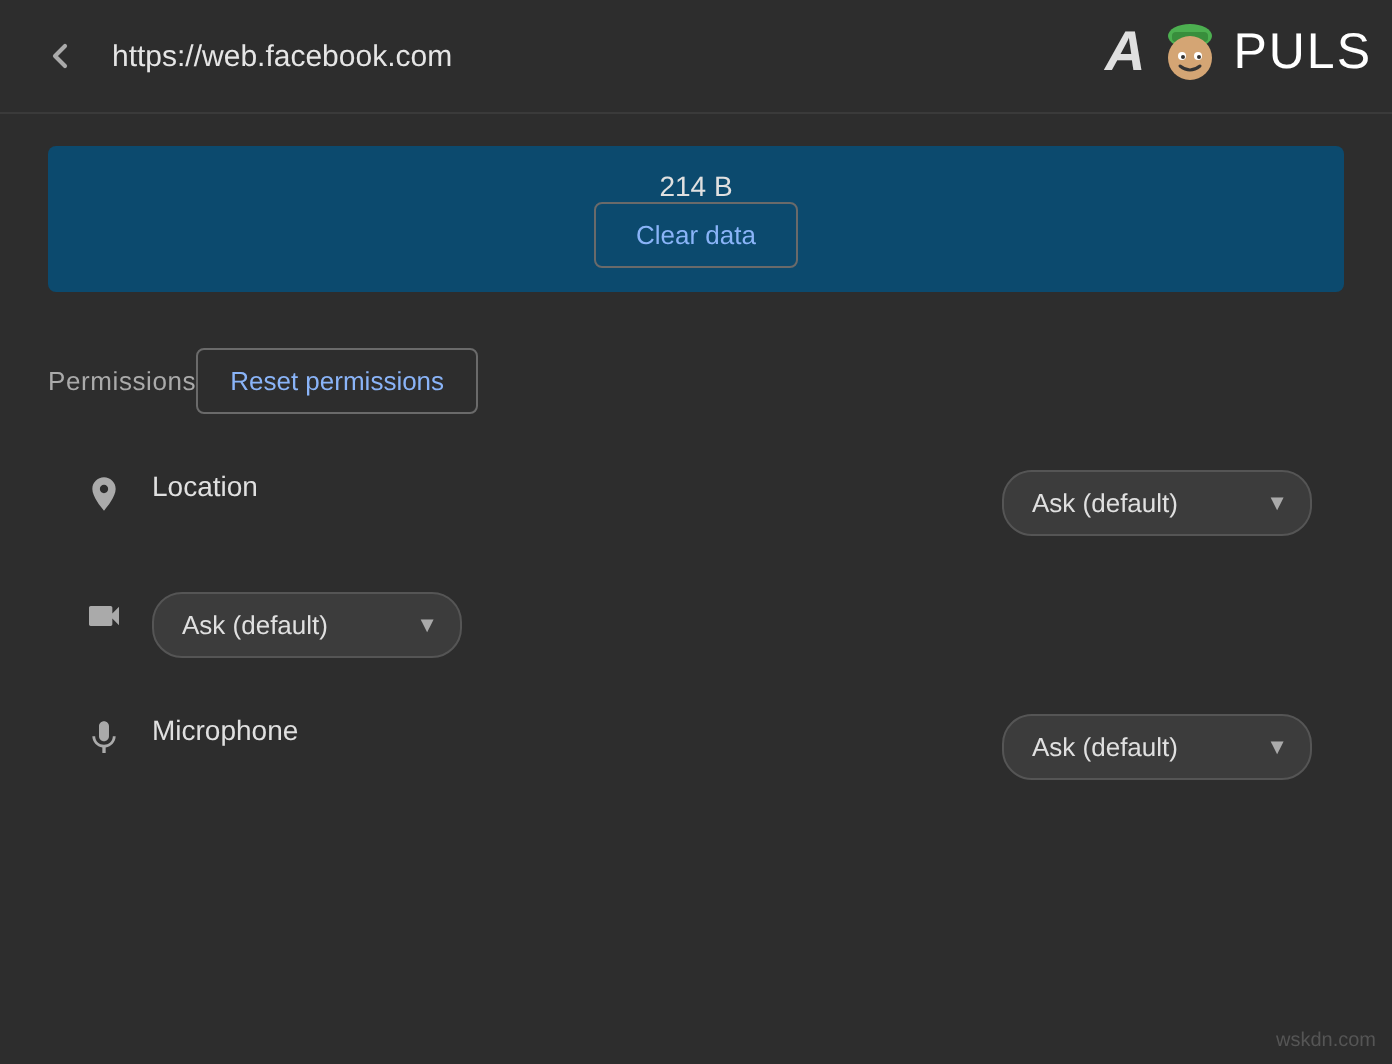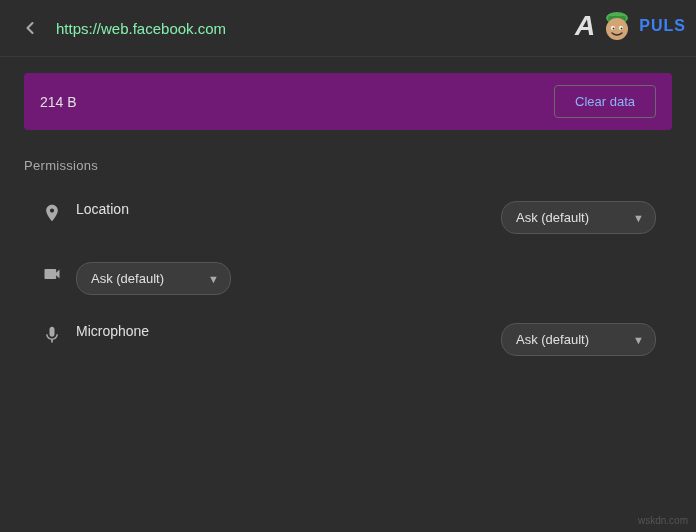--- a/index.html
+++ b/index.html
@@ -33,21 +33,21 @@
       color: #aaa;
       font-size: 20px;
       margin-right: 12px;
       padding: 4px;
       display: flex;
       align-items: center;
     }
 
     .url-text {
       font-size: 15px;
-      color: #86efac;
+      color: #e5e5e5;
       font-weight: 500;
     }
 
     .content {
       padding: 16px 24px;
     }
 
     .section-label {
       font-size: 13px;
       color: #aaa;
@@ -58,22 +58,23 @@
 
     .usage-section {
       margin-bottom: 28px;
     }
 
     .usage-row {
       display: flex;
       align-items: center;
       justify-content: space-between;
       padding: 12px 16px;
-      background-color: #701a75;
+      background-color: #0c4a6e;
       border-radius: 4px;
+      flex-direction: column;
     }
 
     .usage-value {
       font-size: 14px;
       color: #e0e0e0;
     }
 
     .clear-data-btn {
       background-color: transparent;
       border: 1px solid #6a6a6a;
@@ -187,23 +188,23 @@
       color: #e0e0e0;
       font-style: italic;
     }
 
     .logo-face {
       width: 36px;
       height: 36px;
     }
 
     .logo-puls {
-      font-size: 16px;
-      font-weight: 700;
-      color: #3b82f6;
+      font-size: 25px;
+      font-weight: 400;
+      color: #ffffff;
       letter-spacing: 1px;
     }
   </style>
 </head>
 <body>
 
 <div class="header">
   <button class="back-btn">
     <svg width="20" height="20" viewBox="0 0 24 24" fill="none" stroke="#aaa" stroke-width="2.5" stroke-linecap="round" stroke-linejoin="round">
       <polyline points="15 18 9 12 15 6"></polyline>
@@ -237,20 +238,21 @@
   <div class="usage-section">
     <div class="usage-row">
       <span class="usage-value">214 B</span>
       <button class="clear-data-btn">Clear data</button>
     </div>
   </div>
 
   <div class="permissions-section">
     <div class="permissions-header">
       <span class="section-label" style="margin-bottom:0;">Permissions</span>
+      <button class="reset-permissions-btn">Reset permissions</button>
     </div>
 
     <div class="permission-row">
       <div class="permission-icon">
         <svg width="20" height="20" viewBox="0 0 24 24" fill="#aaa">
           <path d="M12 2C8.13 2 5 5.13 5 9c0 5.25 7 13 7 13s7-7.75 7-13c0-3.87-3.13-7-7-7zm0 9.5c-1.38 0-2.5-1.12-2.5-2.5s1.12-2.5 2.5-2.5 2.5 1.12 2.5 2.5-1.12 2.5-2.5 2.5z"></path>
         </svg>
       </div>
       <span class="permission-name">Location</span>
       <div class="select-wrapper">

